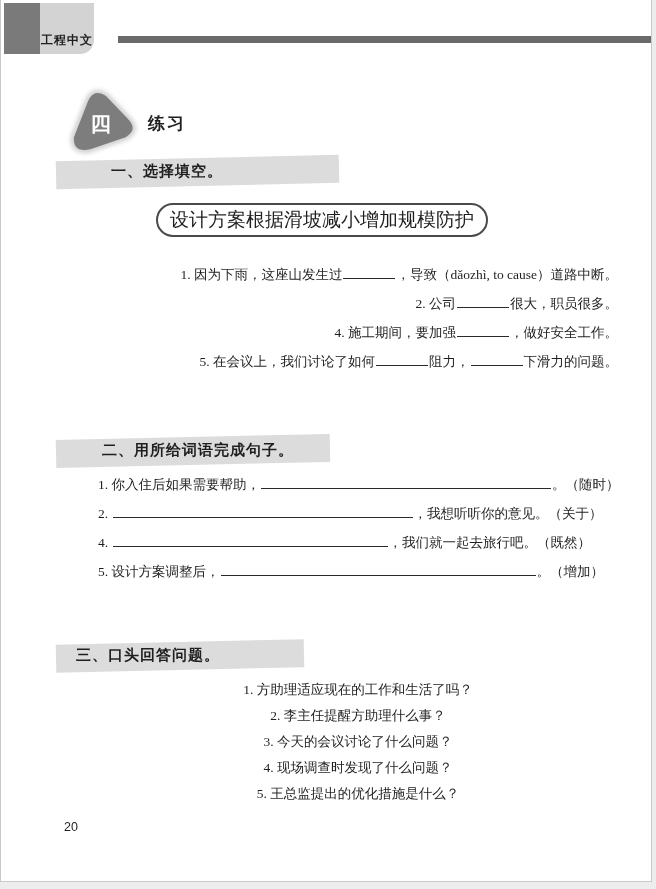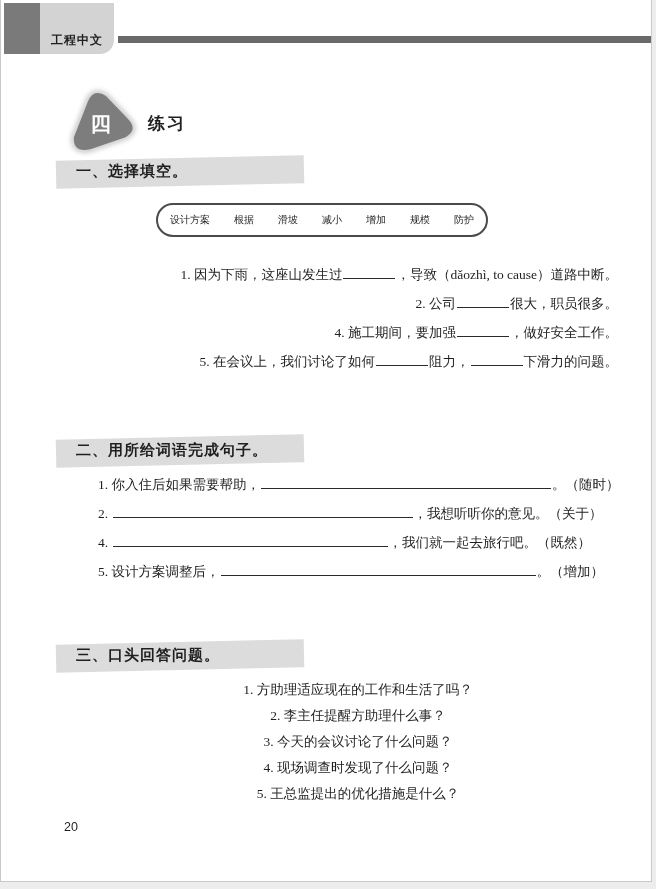--- a/index.html
+++ b/index.html
@@ -14,48 +14,48 @@
     position:relative;
     width:650px; height:881px;
     background:#ffffff;
     border-left:1px solid #c9c9c9;
     border-right:1px solid #c9c9c9;
     border-bottom:1px solid #c9c9c9;
   }
   
   .corner-square { position:absolute; left:3px; top:3px; width:36px; height:51px; background:#7a7a7a; }
   .corner-tab {
-    position:absolute; left:39px; top:3px; width:74px; height:51px;
+    position:absolute; left:39px; top:3px; width:54px; height:51px;
     background:#d3d3d3; border-radius:0 0 14px 0;
     display:flex; align-items:flex-end; justify-content:center;
     padding-bottom:5px; box-sizing:border-box;
     font-weight:bold; font-size:12px; letter-spacing:1px;
   }
   .top-rule { position:absolute; left:117px; top:36px; width:533px; height:7px; background:#6a6a6a; }
 
   
   .badge-wrap { position:absolute; left:60px; top:84px; width:84px; height:74px; }
   .badge-label { position:absolute; left:147px; top:112px; font-size:17px; font-weight:bold; letter-spacing:2px; }
 
   
   .sec-header { position:absolute; left:55px; width:248px; height:28px; }
   .sec-header .strip { position:absolute; left:0; top:0; width:100%; height:100%; background:#dcdcdc; transform:rotate(-1.3deg); }
   .sec-title { position:relative; margin:0; padding:4px 0 0 20px; font-size:15px; font-weight:bold; letter-spacing:1px; }
-  #sec1-header { top:158px; }
-  #sec2-header { top:437px; }
+  #sec1-header { top:158px;padding-left:35px; }
+  #sec2-header { top:437px;padding-left:26px; }
   #sec3-header { top:642px; }
 
   
   .word-bank {
     position:absolute; left:155px; top:203px; width:332px; height:34px;
     border:2px solid #4a4a4a; border-radius:17px;
     display:flex; align-items:center; justify-content:center;
     box-sizing:border-box;
   }
-  .wb-words { display:flex; gap:24px; font-size:10px; white-space:nowrap; }
+  .wb-words { display:flex; gap:0; font-size:19px; white-space:nowrap; }
 
   
   .questions { position:absolute; left:97px; width:520px; font-size:13.5px; white-space:nowrap; }
   #s1-questions { top:260px;text-align:right; }
   #s2-questions { top:470px; }
   #s3-questions { top:677px;text-align:center; }
   .lh29 .q-line { height:29px; line-height:29px; }
   .lh26 .q-line { height:26px; line-height:26px; }
   .blank {
     display:inline-block;

